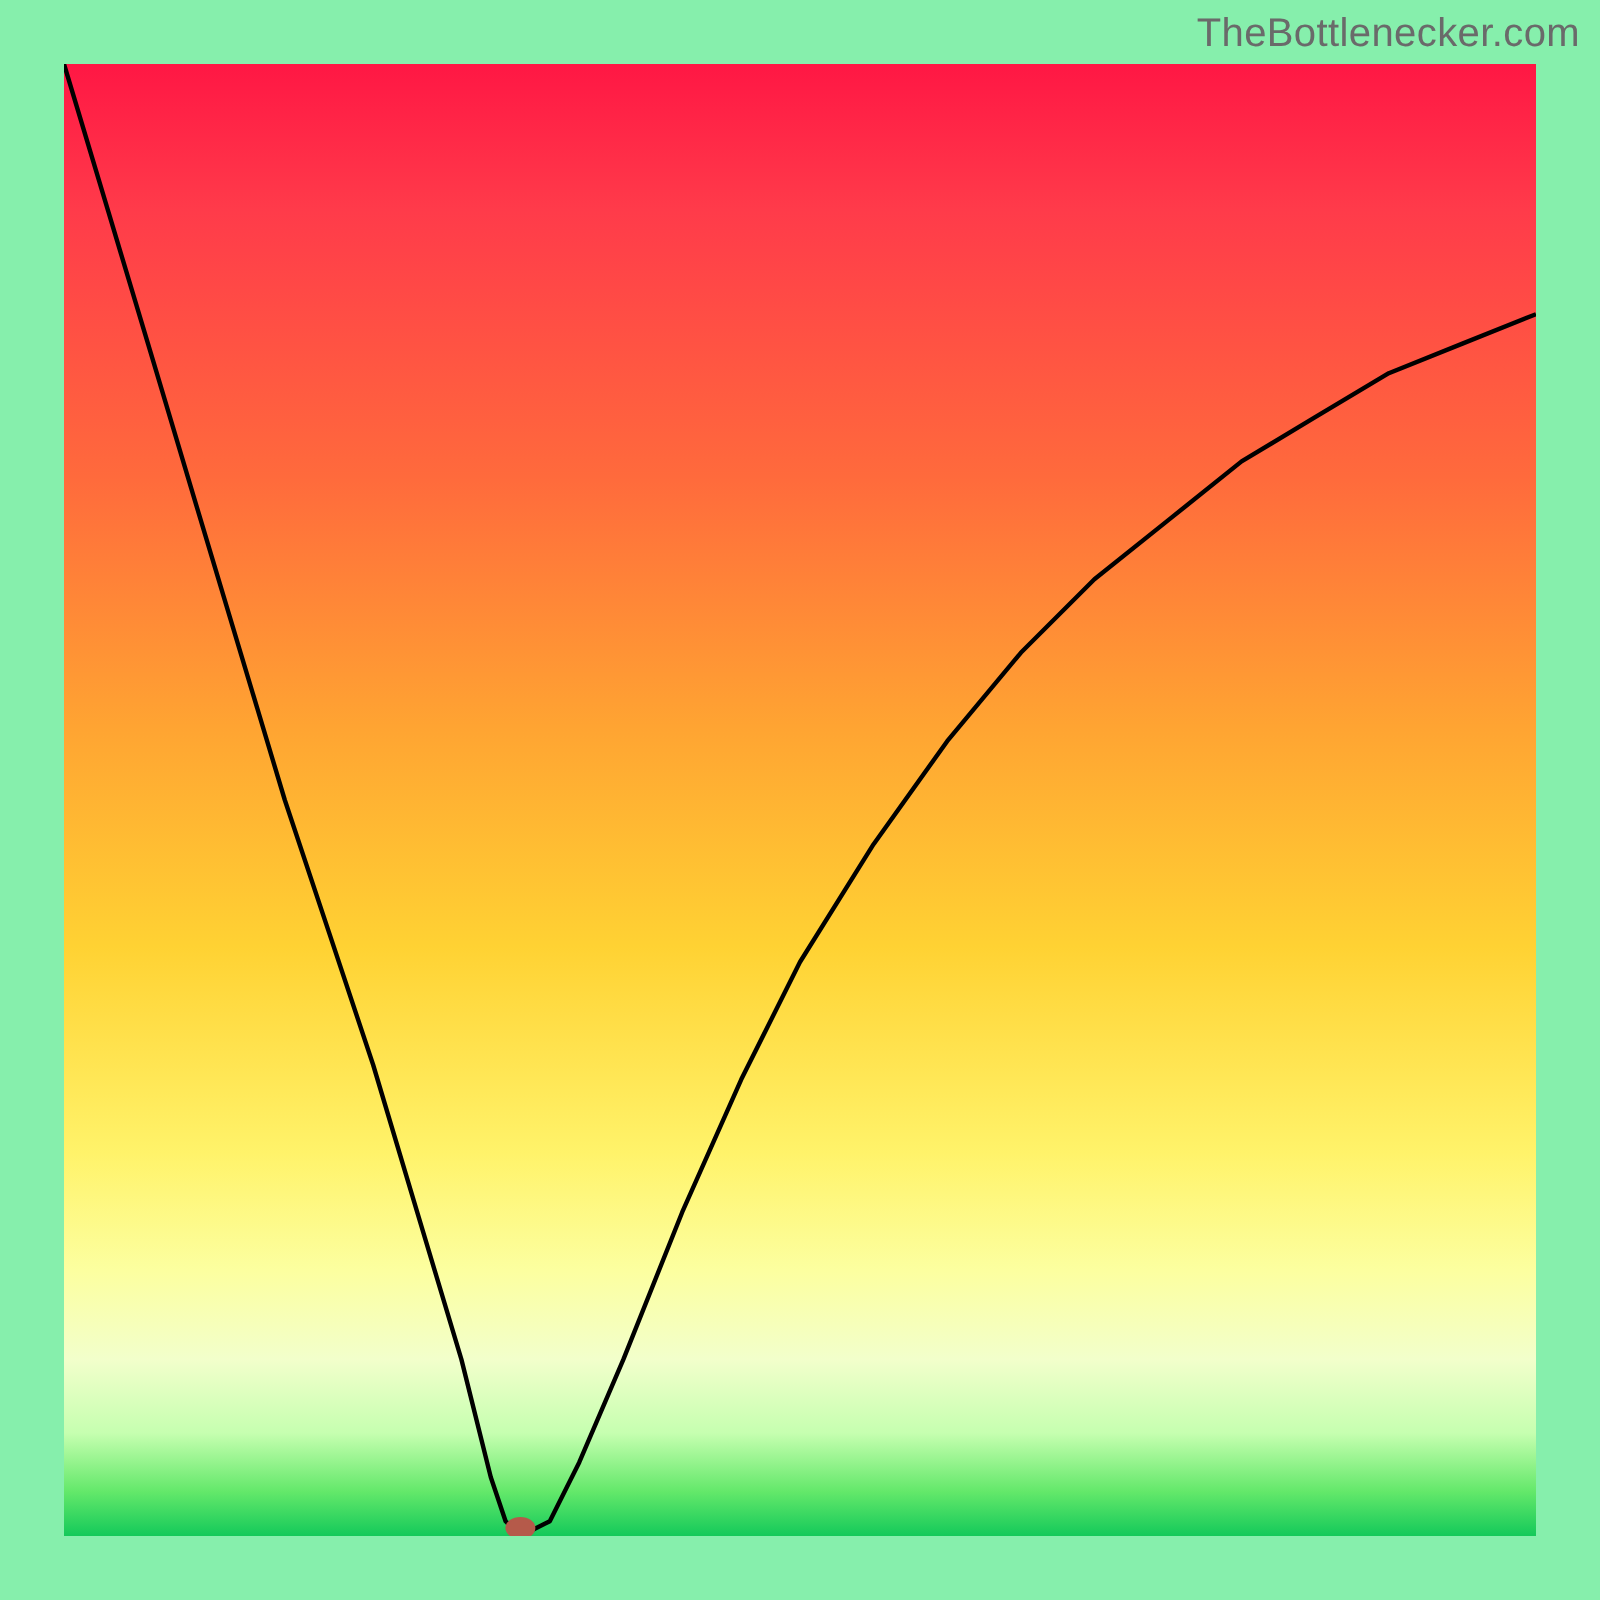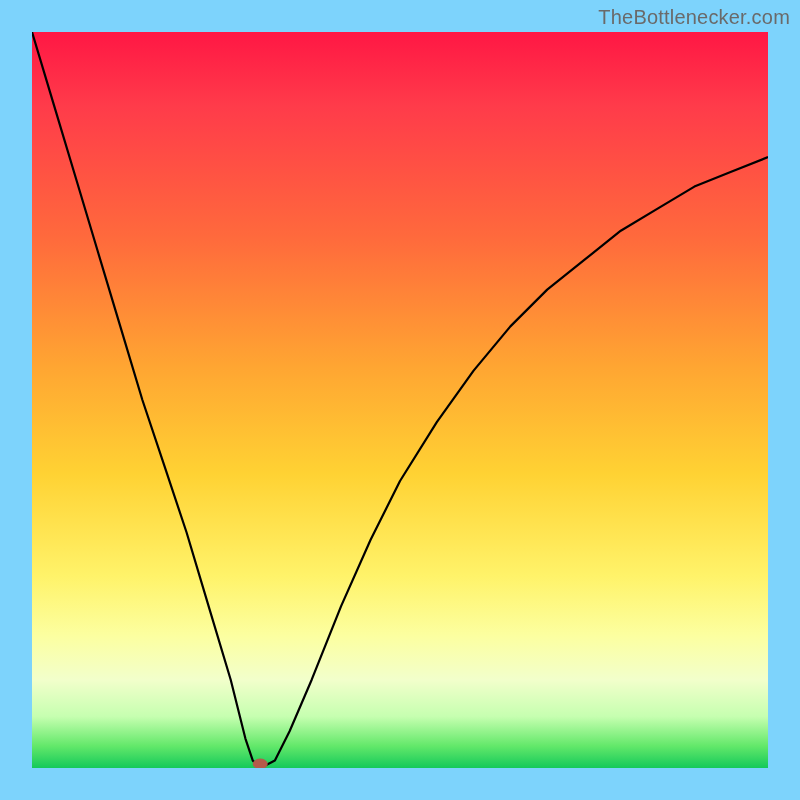--- a/index.html
+++ b/index.html
@@ -8,21 +8,21 @@
     width: 800px;
     height: 800px;
     background: #000;
     overflow: hidden;
     font-family: Arial, Helvetica, sans-serif;
   }
   .frame {
     position: relative;
     width: 800px;
     height: 800px;
-    background: #7dd3fc;
+    background: #86efac;
   }
   .plot-area {
     position: absolute;
     left: 32px;
     top: 32px;
     width: 736px;
     height: 736px;
     
     background: linear-gradient(
       to bottom,

